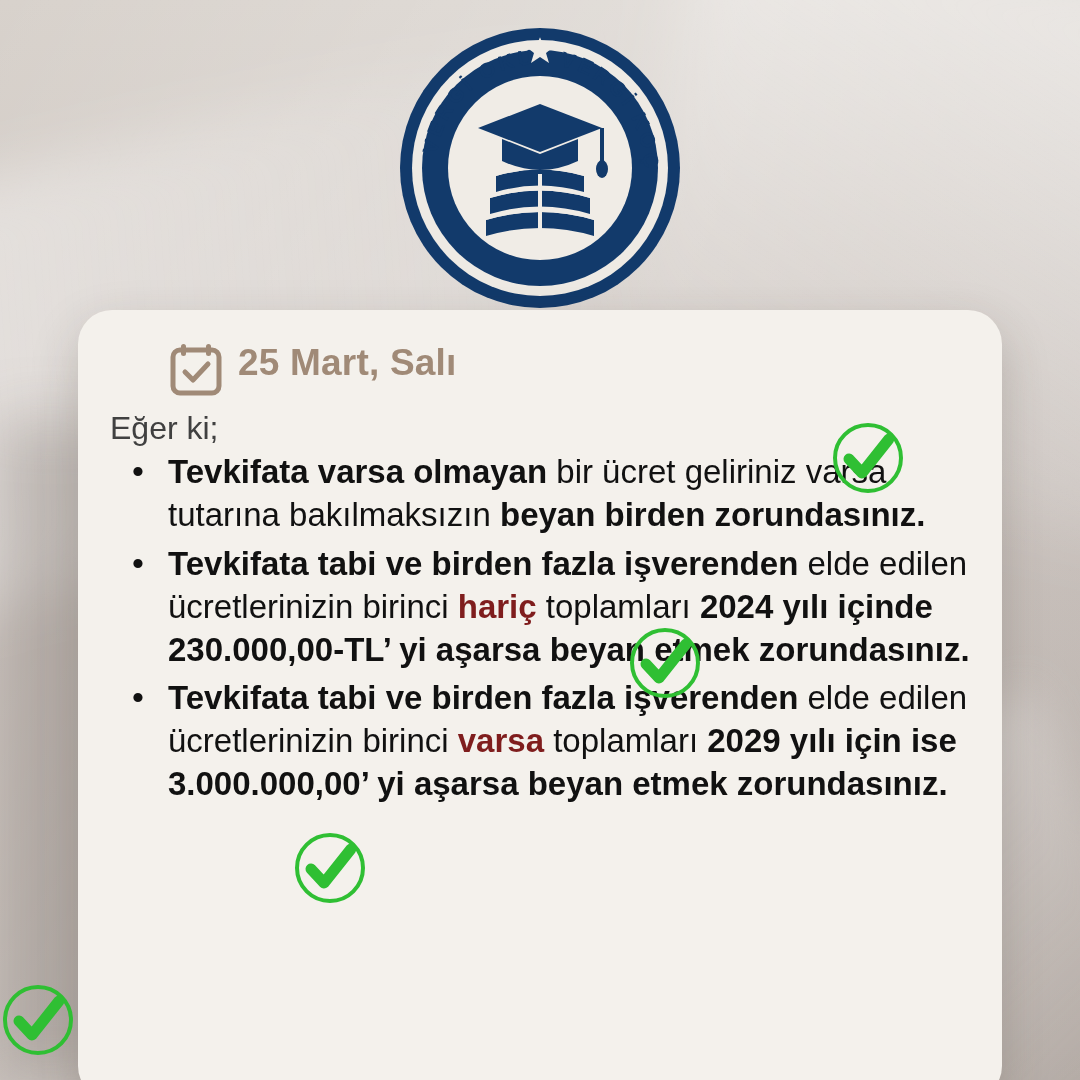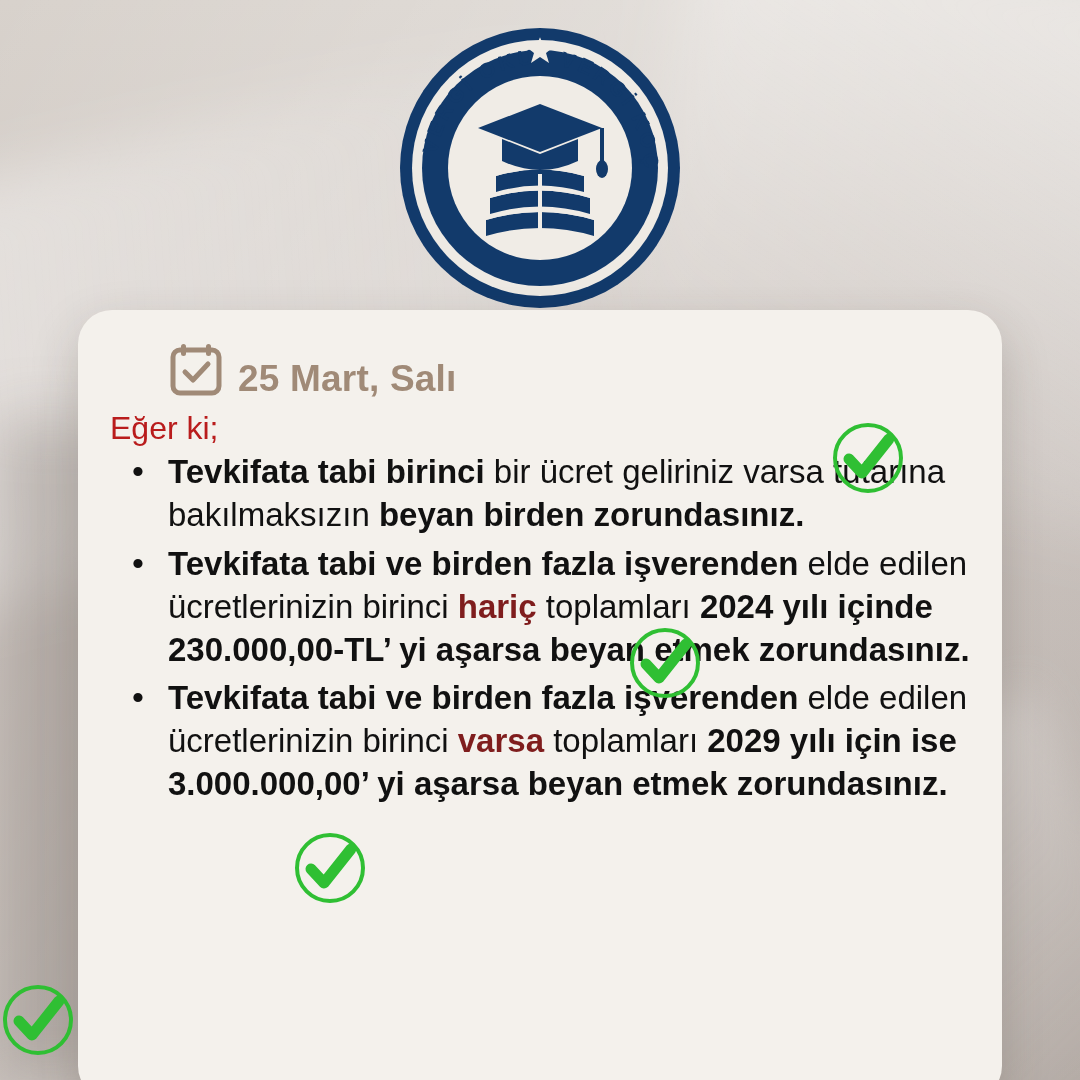--- a/index.html
+++ b/index.html
@@ -84,35 +84,35 @@
     border-radius: 34px;
     box-shadow: 0 18px 48px rgba(60,48,40,0.22);
     overflow: hidden;
   }
   .card-inner {
     padding: 26px 30px 0 30px;
   }
 
   .date-row {
     display: flex;
-    align-items: flex-end;
+    align-items: flex-start;
     gap: 16px;
     margin: 6px 0 10px 18px;
     padding-left: 44px;
   }
   .date-text {
     font-size: 37px;
     font-weight: bold;
     color: #a08a77;
     letter-spacing: 0.2px;
   }
 
   .lead {
     font-size: 32px;
-    color: #b91c1c;
+    color: #404040;
     margin: 6px 0 4px 2px;
   }
 
   ul.rules {
     list-style: none;
     margin: 0;
     padding: 0;
   }
   ul.rules li {
     position: relative;
@@ -211,21 +211,21 @@
           <rect x="36" y="2" width="5" height="12" rx="2.5" fill="#a08a77"></rect>
           <path d="M15,30 L23,38 L38,22" fill="none" stroke="#a08a77" stroke-width="5" stroke-linecap="round" stroke-linejoin="round"></path>
         </svg>
       </span>
       <span class="date-text">25 Mart, Salı</span>
     </div>
 
     <div class="lead">Eğer ki;</div>
 
     <ul class="rules">
-      <li><span class="b">Tevkifata tabi birinci</span><span> bir ücret geliriniz varsa tutarına bakılmaksızın </span><span class="b">beyan birden zorundasınız.</span></li>
+      <li><span class="b">Tevkifata varsa olmayan</span><span> bir ücret geliriniz varsa tutarına bakılmaksızın </span><span class="b">beyan birden zorundasınız.</span></li>
       <li><span class="b">Tevkifata tabi ve birden fazla işverenden</span><span> elde edilen ücretlerinizin birinci </span><span class="red">hariç</span><span> toplamları </span><span class="b">2024 yılı içinde 230.000,00-TL’ yi aşarsa beyan etmek zorundasınız.</span></li>
       <li><span class="b">Tevkifata tabi ve birden fazla işverenden</span><span> elde edilen ücretlerinizin birinci </span><span class="red">varsa</span><span> toplamları </span><span class="b">2029 yılı için ise 3.000.000,00’ yi aşarsa  beyan etmek zorundasınız.</span></li>
     </ul>
   </div>
 </div>
 
 <div class="check check-1">
   <svg viewBox="0 0 76 76" width="76" height="76" aria-hidden="true">
     <circle cx="38" cy="38" r="33" fill="none" stroke="#2fbf33" stroke-width="4"></circle>
     <path d="M19,39 L32,53 L59,19" fill="none" stroke="#2fbf33" stroke-width="11" stroke-linecap="round" stroke-linejoin="round"></path>

